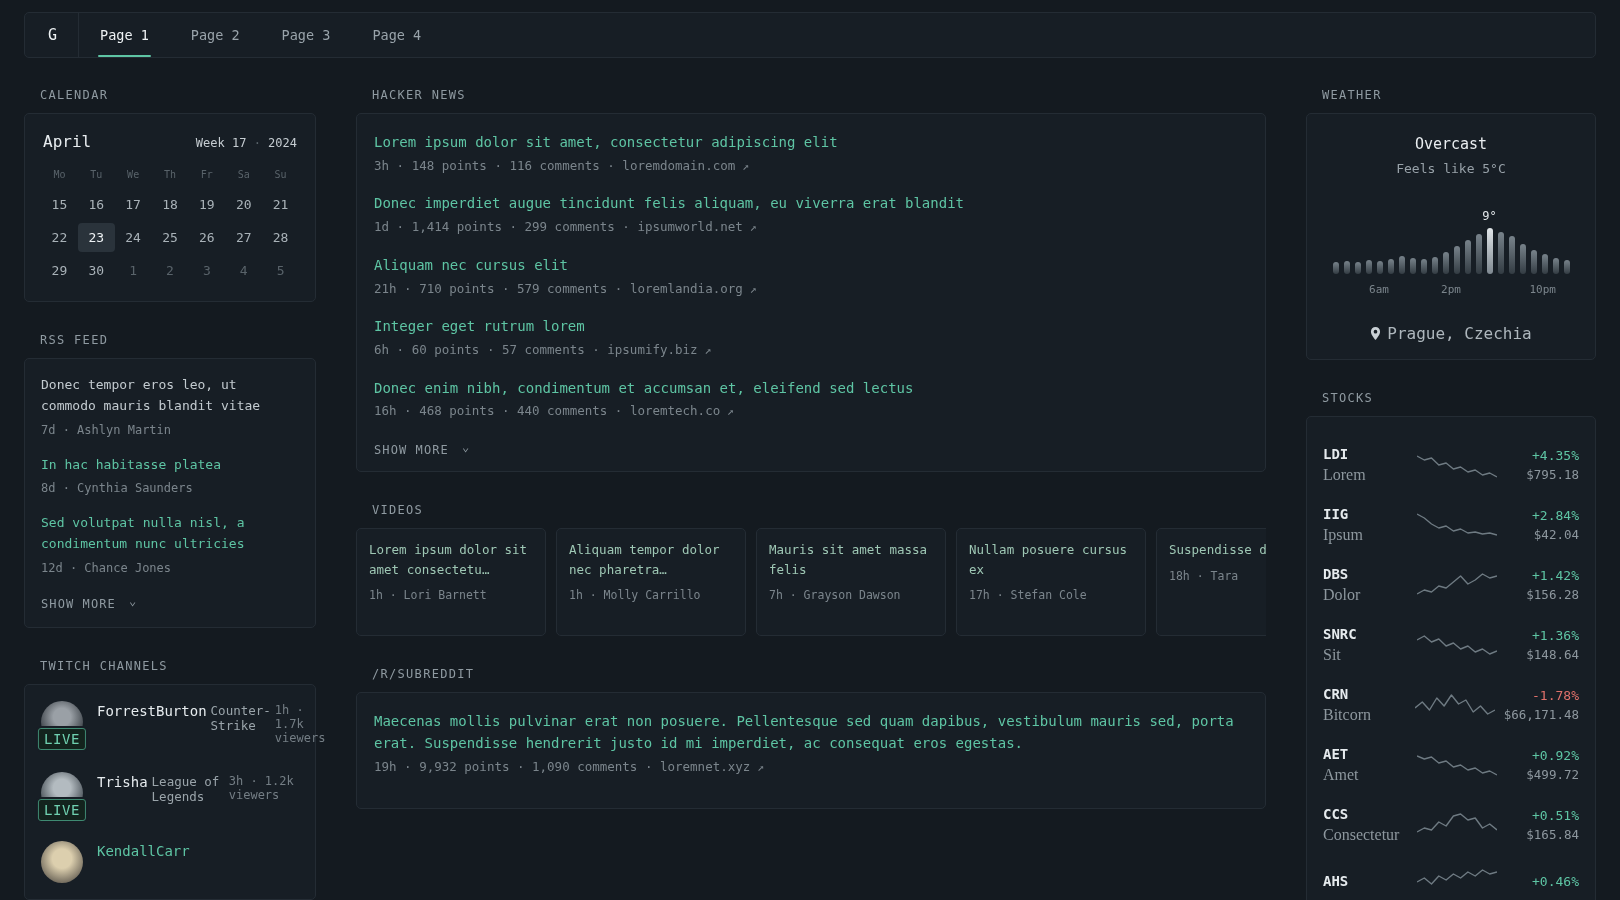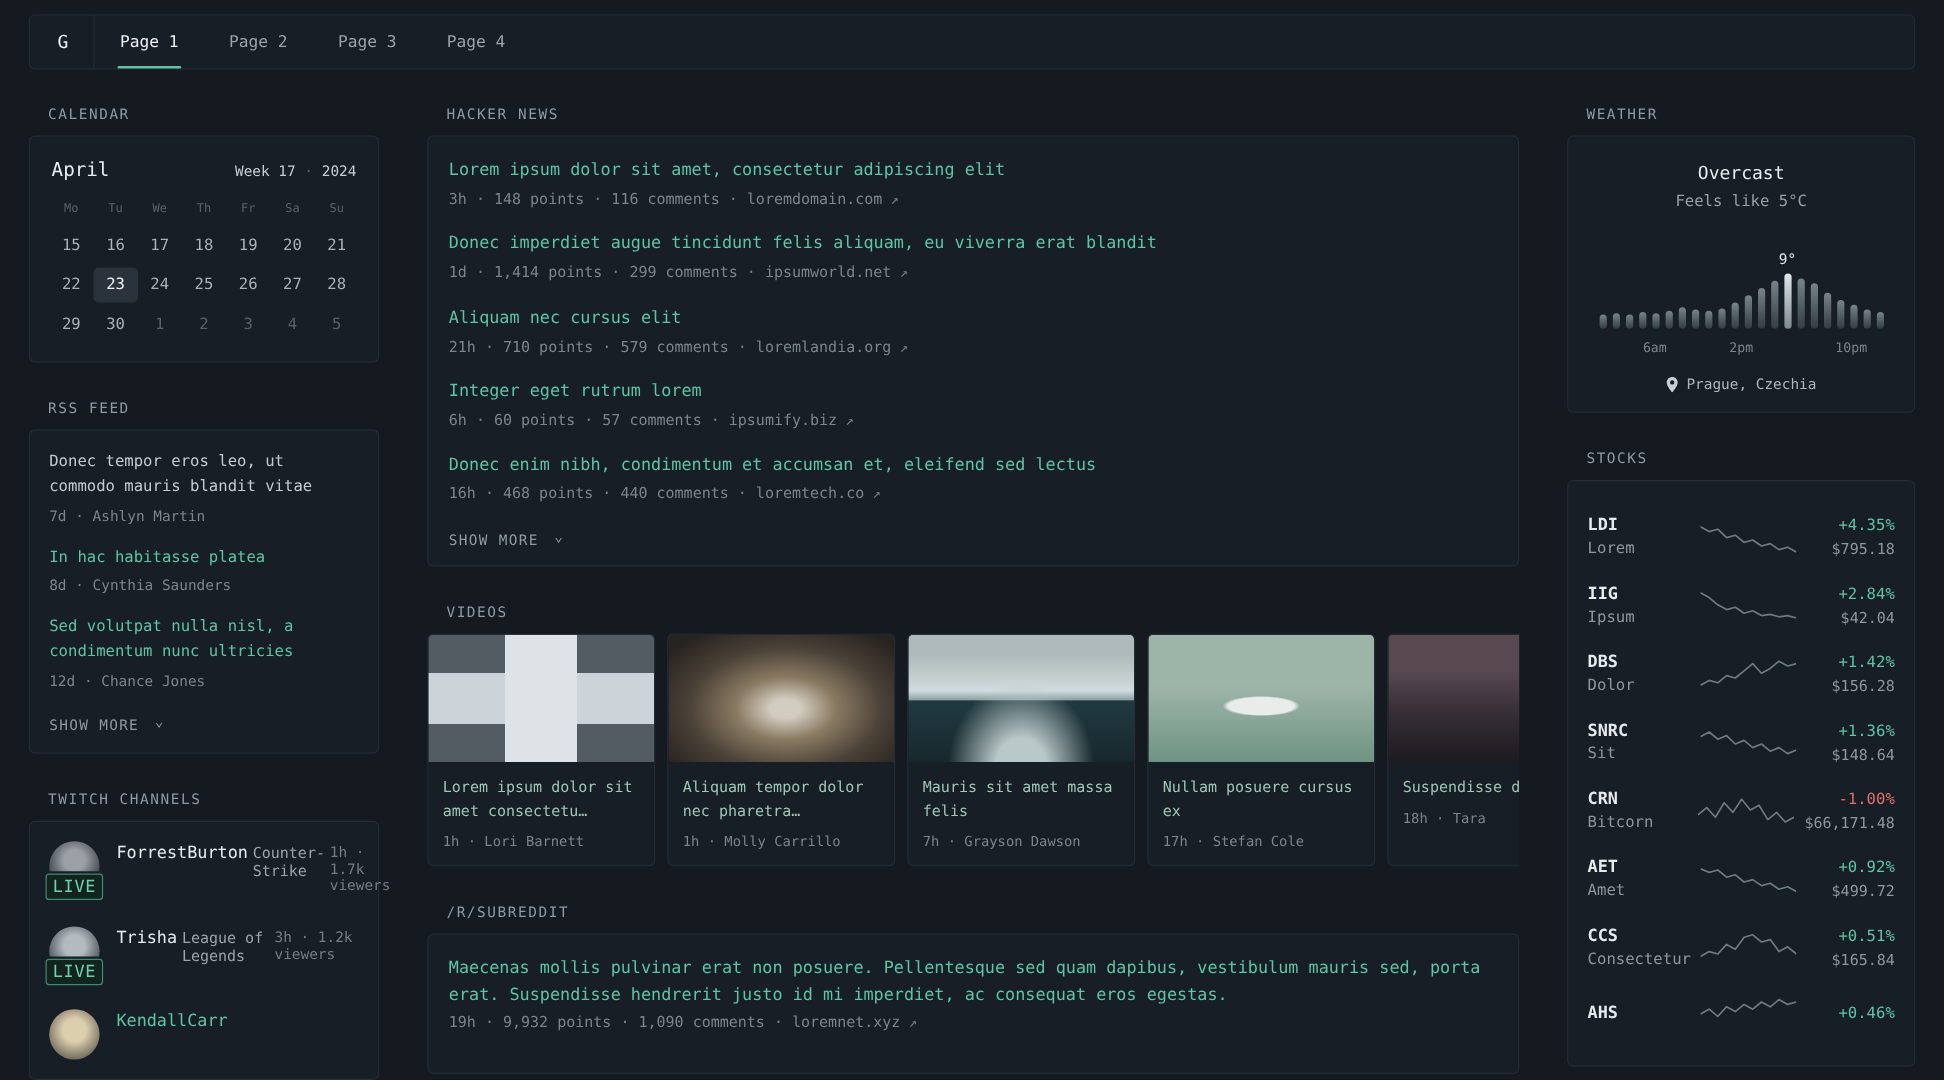--- a/index.html
+++ b/index.html
@@ -80,21 +80,21 @@
   
   .hn-item{margin-bottom:18px;}
   .hn-title{display:block;font-size:14px;line-height:1.55;color:var(--teal);}
   .hn-item .meta{margin-top:3px;font-size:12.5px;}
   .src{color:var(--meta);}
   .ext{color:var(--meta);font-size:11.5px;}
 
   
   .video-row{display:flex;gap:10px;overflow:hidden;}
   .video-card{width:190px;flex:0 0 190px;background:var(--card);border:1px solid var(--border);
-    border-radius:5px;overflow:hidden;display:flex;flex-direction:column;}
+    border-radius:5px;overflow:hidden;display:flex;flex-direction:row;}
   .thumb{height:106px;display:block;}
   .thumb1{background-image:
       linear-gradient(to right,transparent 0 34%,#dde3e7 34% 66%,transparent 66%),
       linear-gradient(to bottom,transparent 0 30%,#ccd4d9 30% 70%,transparent 70%);
     background-color:#545c63;}
   .thumb2{background:radial-gradient(ellipse at 52% 58%,#d2ccc0 0 9%,#8a7a62 30%,#4b4238 58%,#27231f 88%);}
   .thumb3{background:
       radial-gradient(ellipse at 50% 105%,#b9c8c8 0 16%,transparent 46%),
       linear-gradient(to bottom,#aebabb 0 16%,#d2dbdd 44%,#8fa3a6 51%,#203a40 52%,#17282d 100%);}
   .thumb4{background:
@@ -112,29 +112,29 @@
   .w-chart{height:78px;display:flex;align-items:flex-end;justify-content:center;gap:5px;margin-top:20px;}
   .w-barwrap{position:relative;display:flex;align-items:flex-end;}
   .w-bar{width:6px;border-radius:3px;background:linear-gradient(to top,#333c43,#78838b);}
   .w-bar.hl{background:linear-gradient(to top,#7e8890,#e2e7ea);}
   .w-deg{position:absolute;left:50%;transform:translateX(-50%);font-size:12px;color:#e2e7ea;white-space:nowrap;}
   .w-times{position:relative;height:15px;margin-top:9px;font-size:11px;color:var(--meta);}
   .w-times span{position:absolute;top:0;}
   .w-times .t0{left:18%;}
   .w-times .t1{left:50%;transform:translateX(-50%);}
   .w-times .t2{right:9%;}
-  .w-loc{margin-top:15px;display:flex;align-items:center;justify-content:center;gap:6px;
-    font-size:12px;color:#aeb7bd;}
+  .w-loc{margin-top:26px;display:flex;align-items:center;justify-content:center;gap:6px;
+    font-size:16px;color:#aeb7bd;}
 
   
   .stocks-card{padding:18px 16px;}
   .stock-row{display:flex;align-items:center;justify-content:space-between;gap:8px;padding:11px 0;}
   .s-id{width:84px;display:flex;flex-direction:column;gap:4px;flex-shrink:0;}
   .s-sym{font-size:14px;font-weight:bold;color:#e6ebee;}
-  .s-name{font-size:13px;color:#8d979e;}
+  .s-name{font-size:16px;color:#8d979e;font-family:Liberation Serif, serif;}
   .s-name:empty{display:none;}
   .spark{display:flex;justify-content:center;flex-shrink:0;}
   .s-right{display:flex;flex-direction:column;align-items:flex-end;gap:4px;min-width:72px;}
   .s-change{font-size:13px;color:var(--teal);}
   .s-change.down{color:var(--red);}
   .s-price{font-size:12.5px;color:#8d979e;}
   .s-price:empty{display:none;}
 </style>
 </head>
 <body>
@@ -492,21 +492,21 @@
           <span class="s-id">
               <span class="s-sym">CRN</span>
               <span class="s-name">Bitcorn</span>
             </span>
           <span class="spark">
               <svg width="80" height="30" viewBox="0 0 80 30">
                 <polyline points="0.0,18 7.3,12 14.5,20 21.8,8 29.1,16 36.4,5 43.6,14 50.9,10 58.2,22 65.5,16 72.7,24 80.0,20" fill="none" stroke="#6e7a82" stroke-width="1.4" stroke-linejoin="round"></polyline>
               </svg>
             </span>
           <span class="s-right">
-              <span class="s-change down">-1.00%</span>
+              <span class="s-change down">-1.78%</span>
               <span class="s-price">$66,171.48</span>
             </span>
         </a>
         <a class="stock-row">
           <span class="s-id">
               <span class="s-sym">AET</span>
               <span class="s-name">Amet</span>
             </span>
           <span class="spark">
               <svg width="80" height="30" viewBox="0 0 80 30">

